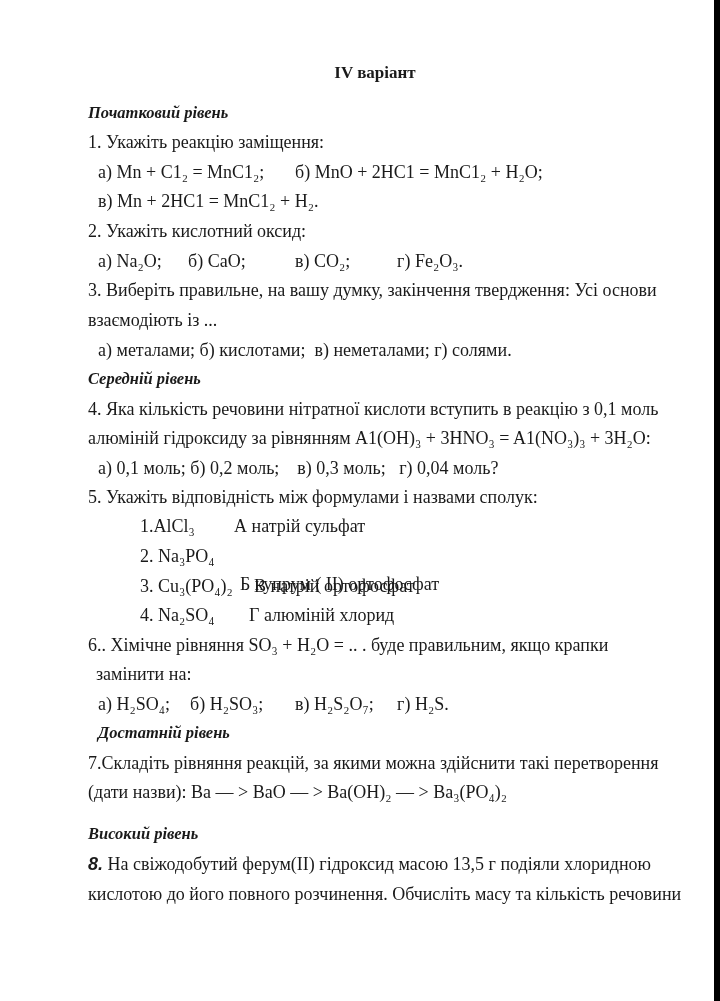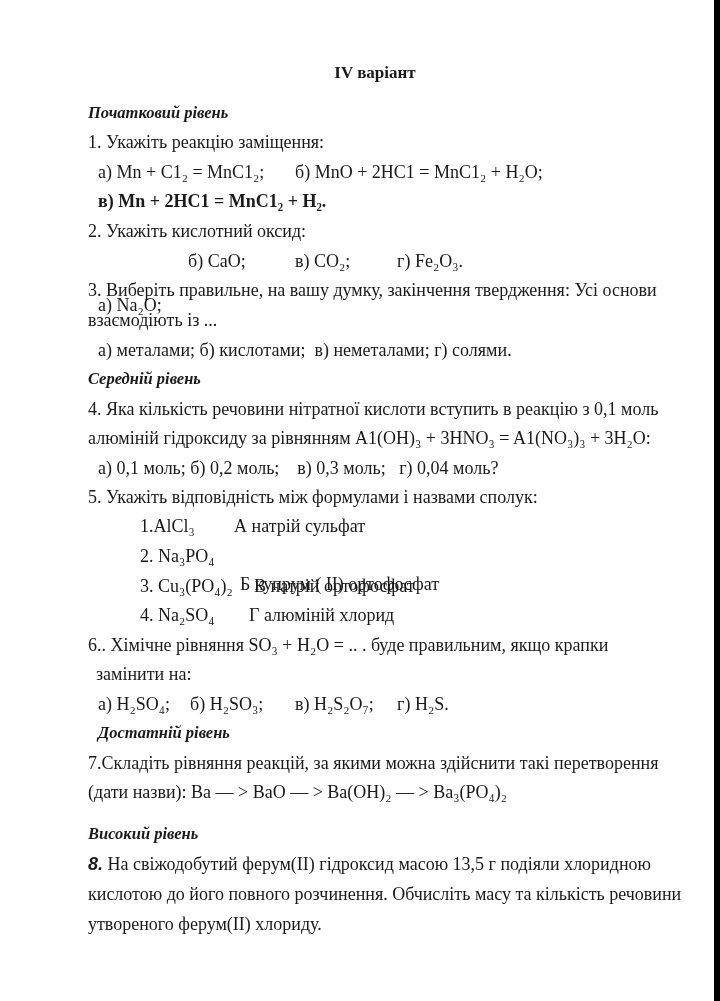--- a/index.html
+++ b/index.html
@@ -23,26 +23,26 @@
 
   <div class="line heading" style="top:103px;">Початковий рівень</div>
 
   <div class="line" style="top:132px;">1. Укажіть реакцію заміщення:</div>
   <div class="line" style="top:162px; left:98px;">
     <span>а)</span> <span>Mn + C1₂ = MnC1₂;</span>
   </div>
   <div class="line" style="top:162px; left:295px;">
     <span>б)</span> <span>MnO + 2HC1 = MnC1₂ + H₂O;</span>
   </div>
-  <div class="line" style="top:191px; left:98px;font-weight:bold;">
+  <div class="line" style="top:191px; left:98px;">
     <span>в)</span> <span>Mn + 2HC1 = MnC1₂ + H₂.</span>
   </div>
 
   <div class="line" style="top:221px;">2. Укажіть кислотний оксид:</div>
-  <div class="line" style="top:251px; left:98px;margin-top:44px;">
+  <div class="line" style="top:251px; left:98px;">
     <span>а)</span> <span>Na₂O;</span>
   </div>
   <div class="line" style="top:251px; left:188px;">
     <span>б)</span> <span>CaO;</span>
   </div>
   <div class="line" style="top:251px; left:295px;">
     <span>в)</span> <span>CO₂;</span>
   </div>
   <div class="line" style="top:251px; left:397px;">
     <span>г)</span> <span>Fe₂O₃.</span>
@@ -97,16 +97,15 @@
 
   <div class="line" style="top:753px;">7.Складіть рівняння реакцій, за якими можна здійснити такі перетворення</div>
   <div class="line" style="top:782px;">(дати назви):  Ba — &gt; BaO — &gt; Ba(OH)₂ — &gt; Ba₃(PO₄)₂</div>
 
   <div class="line heading" style="top:824px;">Високий рівень</div>
 
   <div class="line" style="top:854px;">
     <span class="num8">8.</span><span> На свіжодобутий ферум(II) гідроксид масою 13,5 г подіяли хлоридною</span>
   </div>
   <div class="line" style="top:884px;">кислотою до його повного розчинення. Обчисліть масу та кількість речовини</div>
-  <div class="line" style="top:914px;">утвореного ферум(II) хлориду.</div>
 </div>
 
 <div class="edge"></div>
 
 </body></html>

